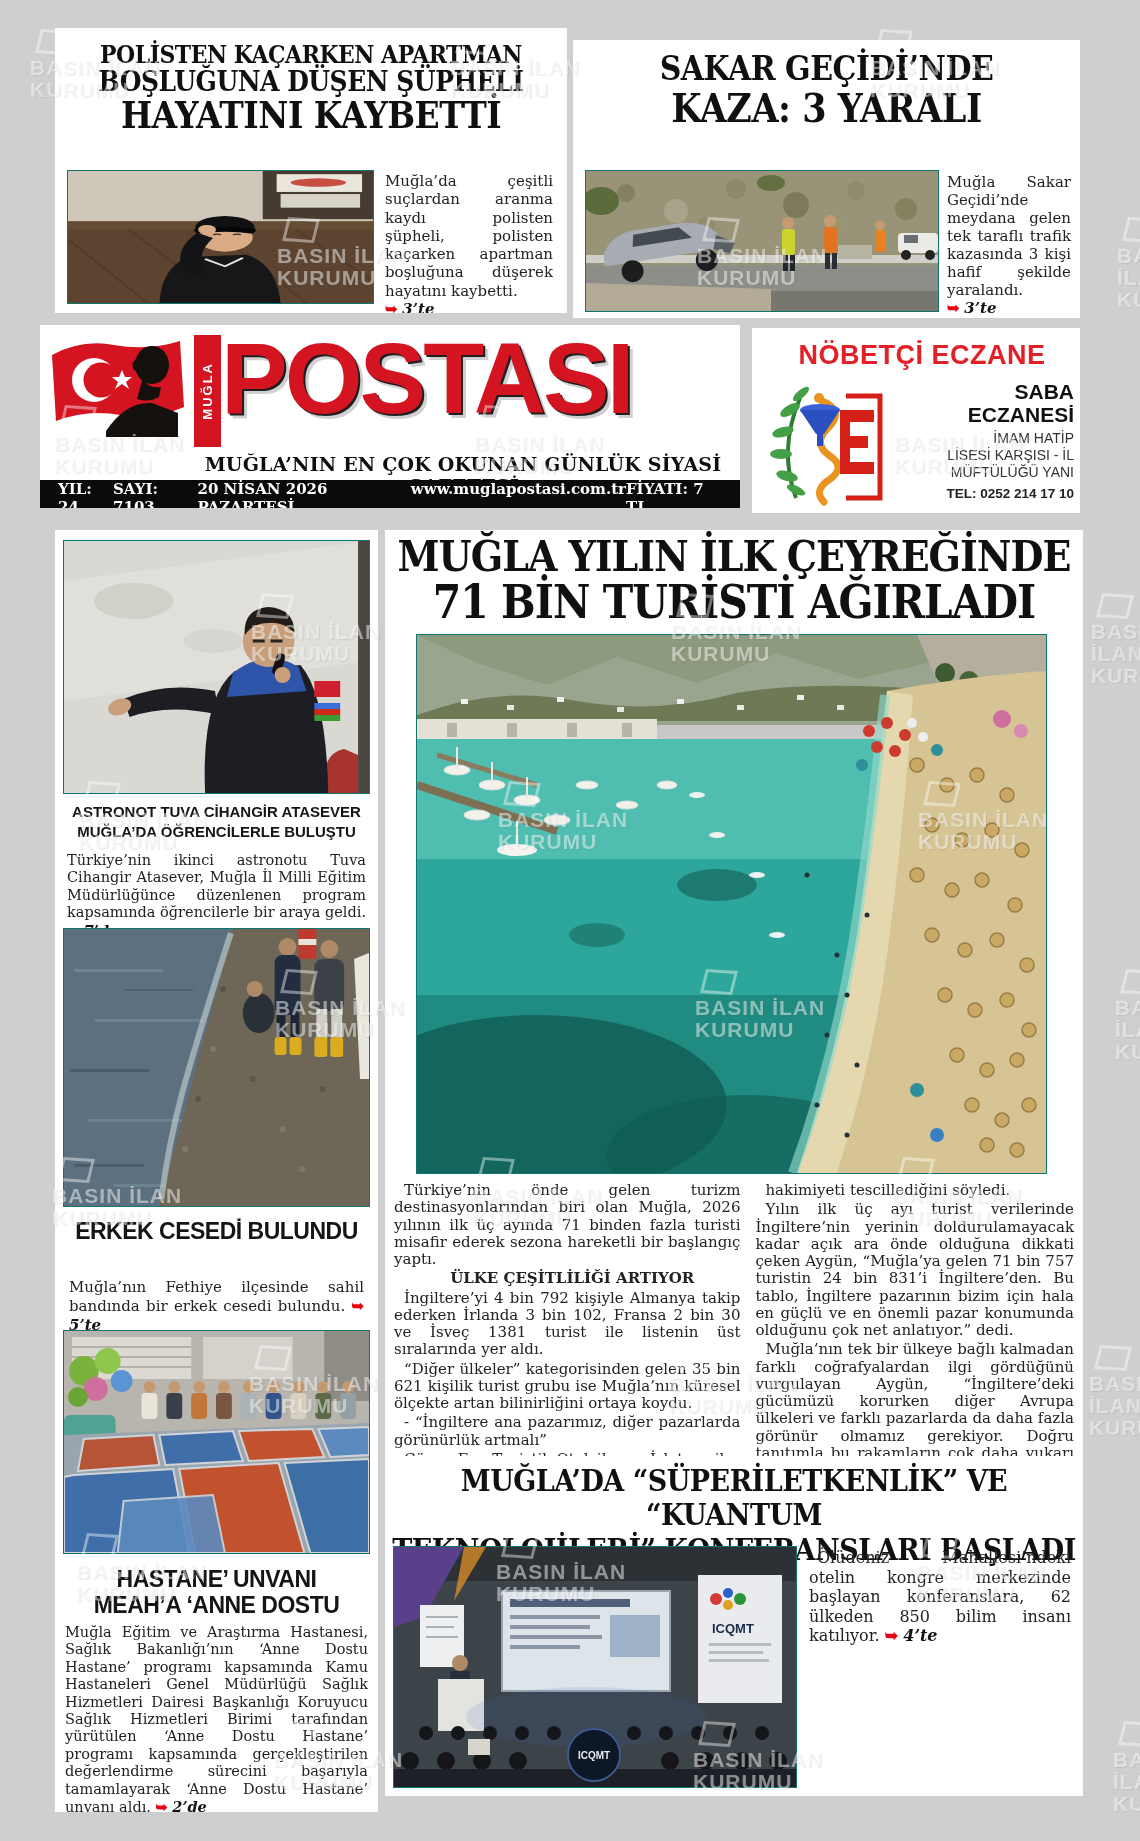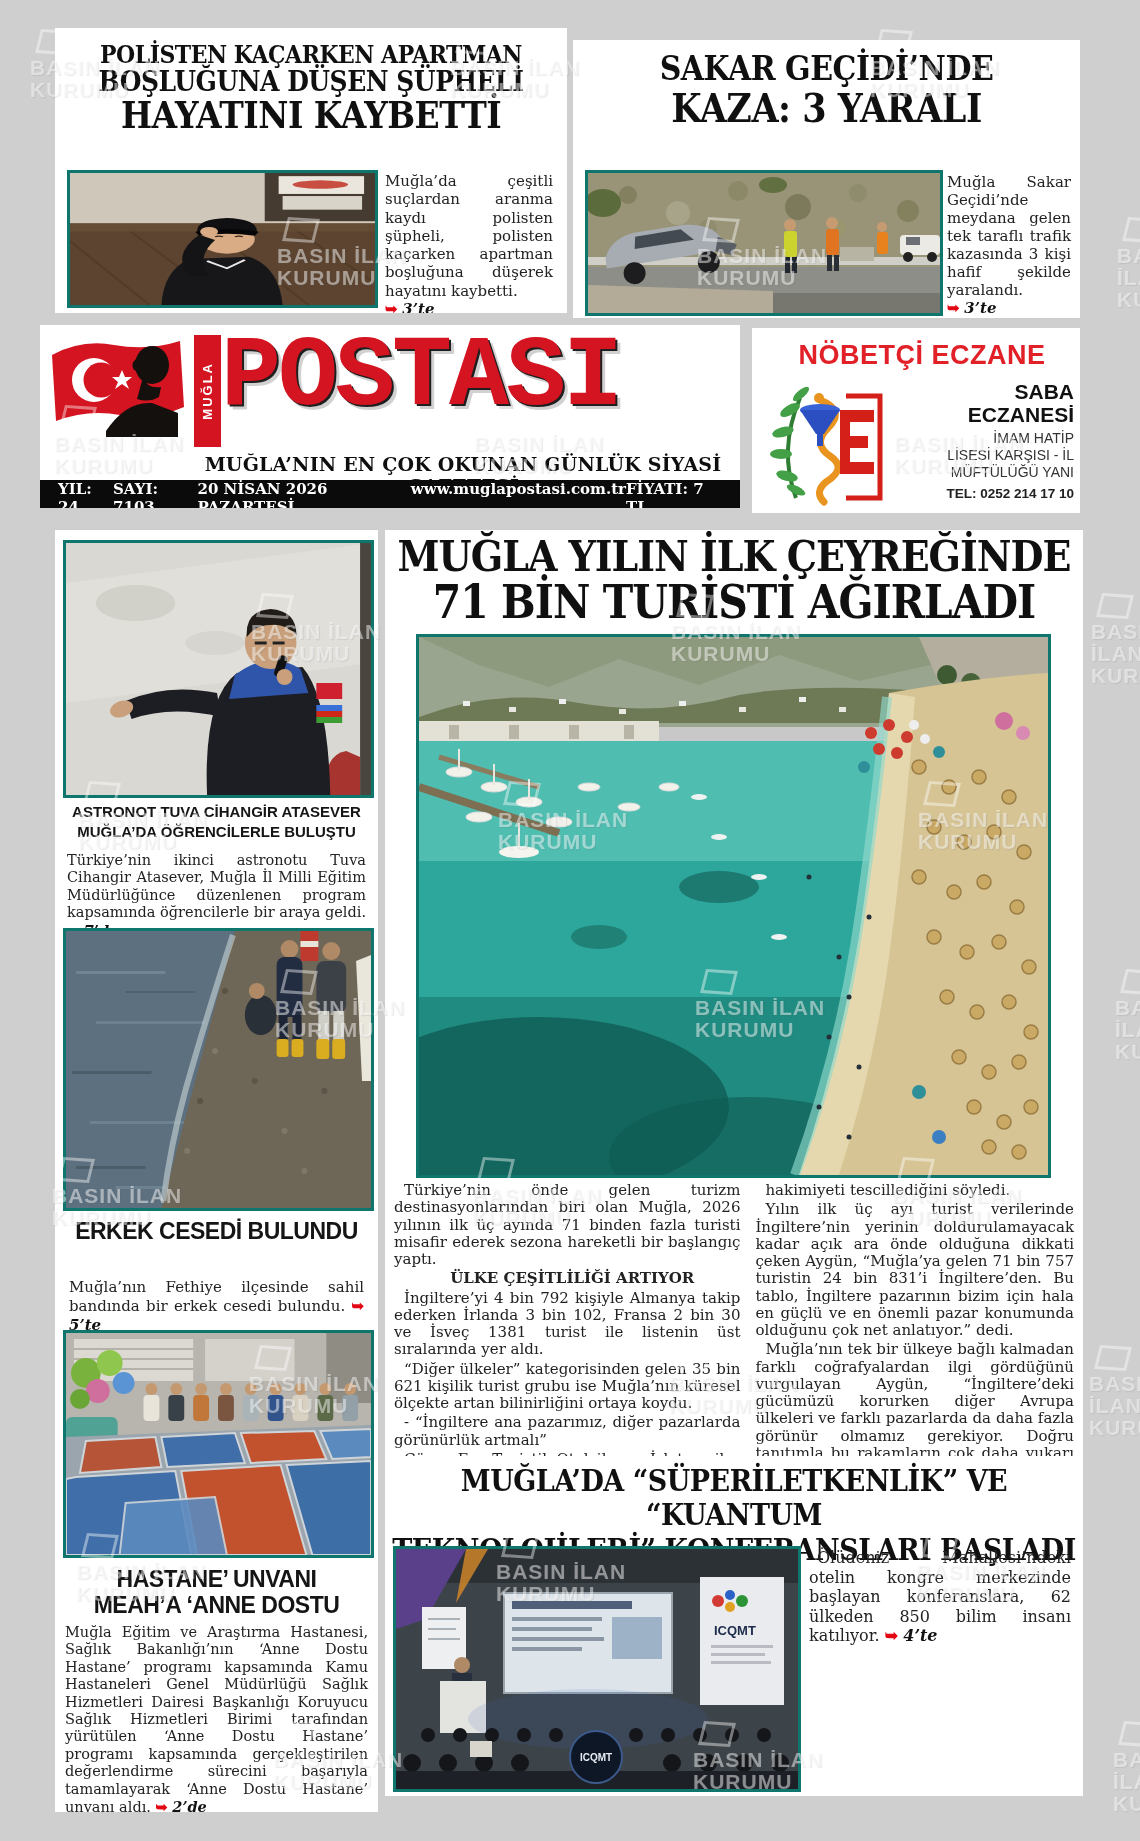--- a/index.html
+++ b/index.html
@@ -1,20 +1,20 @@
 <!DOCTYPE html>
 <html><head>
 <meta charset="utf-8">
 <style>
   html,body{margin:0;padding:0;}
   body{background:#b9b9b9;}
   #page{position:relative;width:1140px;height:1841px;background:#cfcfcf;overflow:hidden;
         font-family:"DejaVu Serif", serif;color:#1a1a1a;}
   .box{position:absolute;background:#ffffff;overflow:hidden;}
-  .photo{position:absolute;border:3px solid #0f766e;background:#c8c8c8;overflow:hidden;text-align:right;}
+  .photo{position:absolute;border:1px solid #0f766e;background:#c8c8c8;overflow:hidden;text-align:right;}
   .photo svg{display:block;width:100%;height:100%;}
   .slab{font-family:"DejaVu Serif", serif;font-weight:bold;color:#101010;}
   .squeeze{transform:scaleY(1.12);transform-origin:top center;}
   .center{text-align:center;}
   .bodytxt{font-family:"DejaVu Serif", serif;color:#222;text-align:justify;}
   .bodytxt p{margin:0 0 3px 0;}
   .ref-arrow{color:#e30613;font-weight:bold;font-style:normal;}
   .ref-page{font-weight:bold;font-style:italic;color:#111;}
   .sansh{font-family:"Liberation Sans", sans-serif;font-weight:bold;color:#151515;}
 
@@ -35,21 +35,21 @@
   #s2photo{left:12px;top:130px;width:352px;height:140px;}
   #s2body{position:absolute;left:374px;top:133px;width:124px;font-size:15px;line-height:1.2;}
 
   
   #masthead{left:40px;top:325px;width:700px;height:183px;}
   #flaglogo{position:absolute;left:8px;top:8px;width:142px;height:104px;}
   #muglabar{position:absolute;left:154px;top:10px;width:27px;height:112px;background:#d41420;
             display:flex;align-items:center;justify-content:center;}
   #muglabar span{writing-mode:vertical-rl;transform:rotate(180deg);color:#fff;
             font-family:"Liberation Sans",sans-serif;font-weight:bold;font-size:13px;letter-spacing:2px;}
-  #mast-title{position:absolute;left:181px;top:-6px;font-family:Liberation Mono, monospace;font-weight:bold;
+  #mast-title{position:absolute;left:181px;top:-6px;font-family:Liberation Sans, sans-serif;font-weight:bold;
             font-size:100px;line-height:1.18;color:#d41420;letter-spacing:-3px;
             text-shadow:2px 2px 0 #1f1f1f, 5px 5px 0 rgba(0,0,0,0.18);}
   #mast-sub{position:absolute;left:150px;right:4px;top:128px;text-align:center;
             font-size:19px;font-weight:bold;color:#0e0e0e;letter-spacing:0.2px;}
   #infobar{position:absolute;left:0;right:0;bottom:0;height:28px;background:#0b0b0b;color:#fff;
             display:flex;justify-content:space-between;padding:0 18px;
             font-size:15px;font-weight:bold;}
 
   
   #eczane{left:752px;top:328px;width:328px;height:185px;}

